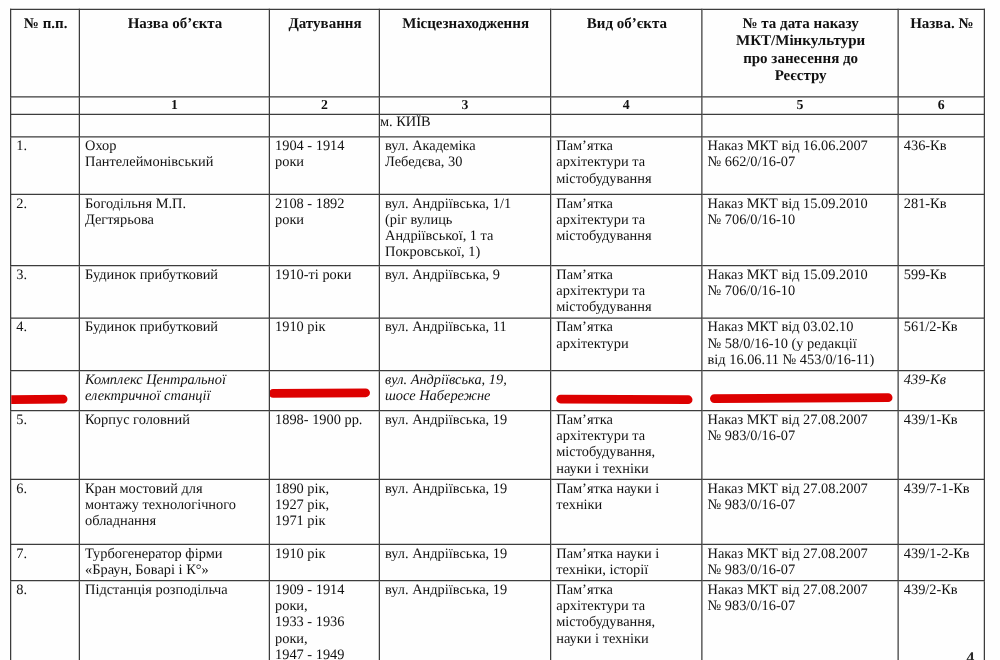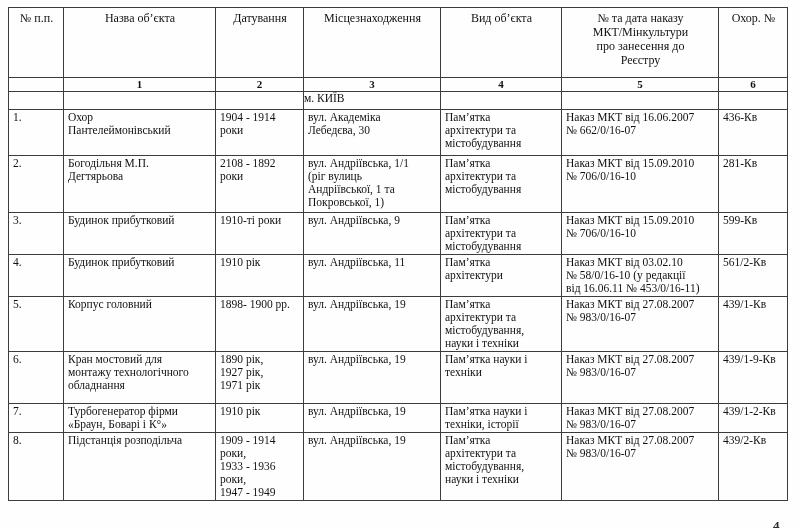--- a/index.html
+++ b/index.html
@@ -16,21 +16,21 @@
     font-size:11.5px;line-height:13px;
     white-space:pre-line;
     overflow:hidden;
     font-weight:normal;text-align:left;
   }
   
   col.c1{width:55px}col.c2{width:152px}col.c3{width:88px}col.c4{width:137px}
   col.c5{width:121px}col.c6{width:157px}col.c7{width:69px}
   
   tr.r-hdr{height:70px}
-  tr.r-hdr th{font-weight:normal;text-align:center;font-size:12px;line-height:14px;padding-top:3px;}
+  tr.r-hdr th{font-weight:bold;text-align:center;font-size:12px;line-height:14px;padding-top:3px;}
   tr.r-idx{height:14px}
   tr.r-idx td{text-align:center;font-weight:bold;font-size:11px;line-height:12px;padding:0;}
   tr.r-city{height:18px}
   tr.r-city td{padding:0;}
   .city-cell{text-align:center;font-weight:bold;font-size:14px;line-height:17px;white-space:nowrap;}
   
   tr.r1{height:46px}tr.r2{height:57px}tr.r3{height:40px}tr.r4{height:41px}
   tr.rc{height:32px}tr.r5{height:55px}tr.r6{height:52px}tr.r7{height:27px}tr.r8{height:63px}
   td.num{font-weight:bold;}
   td.bi{font-weight:bold;font-style:italic;}
@@ -66,21 +66,21 @@
         <tr class="r-hdr">
       <th>№ п.п.</th>
       <th>Назва об’єкта</th>
       <th>Датування</th>
       <th>Місцезнаходження</th>
       <th>Вид об’єкта</th>
       <th>№ та дата наказу
 МКТ/Мінкультури
 про занесення до
 Реєстру</th>
-      <th>Охор. №</th>
+      <th>Назва. №</th>
     </tr>
 
     <tr class="r-idx">
       <td></td>
       <td>1</td>
       <td>2</td>
       <td>3</td>
       <td>4</td>
       <td>5</td>
       <td>6</td>
@@ -149,20 +149,39 @@
       <td>1910 рік</td>
       <td>вул. Андріївська, 11</td>
       <td>Пам’ятка
 архітектури</td>
       <td>Наказ МКТ від 03.02.10
 № 58/0/16-10 (у редакції
 від 16.06.11 № 453/0/16-11)</td>
       <td>561/2-Кв</td>
     </tr>
 
+    <tr class="rc">
+      <td class="rel">
+        <div class="stroke s1" style="background: rgb(221, 0, 0);"></div>
+      </td>
+      <td class="bi">Комплекс Центральної
+електричної станції</td>
+      <td class="rel">
+        <div class="stroke s3" style="background: rgb(221, 0, 0);"></div>
+      </td>
+      <td class="bi">вул. Андріївська, 19,
+шосе Набережне</td>
+      <td class="rel">
+        <div class="stroke s5" style="background: rgb(221, 0, 0);"></div>
+      </td>
+      <td class="rel">
+        <div class="stroke s6" style="background: rgb(221, 0, 0);"></div>
+      </td>
+      <td class="bi">439-Кв</td>
+    </tr>
 
     <tr class="r5">
       <td class="num">5.</td>
       <td>Корпус головний</td>
       <td>1898- 1900 рр.</td>
       <td>вул. Андріївська, 19</td>
       <td>Пам’ятка
 архітектури та
 містобудування,
 науки і техніки</td>
@@ -177,21 +196,21 @@
 монтажу технологічного
 обладнання</td>
       <td>1890 рік,
 1927 рік,
 1971 рік</td>
       <td>вул. Андріївська, 19</td>
       <td>Пам’ятка науки і
 техніки</td>
       <td>Наказ МКТ від 27.08.2007
 № 983/0/16-07</td>
-      <td>439/1-9-Кв</td>
+      <td>439/7-1-Кв</td>
     </tr>
 
     <tr class="r7">
       <td class="num">7.</td>
       <td>Турбогенератор фірми
 «Браун, Боварі і К°»</td>
       <td>1910 рік</td>
       <td>вул. Андріївська, 19</td>
       <td>Пам’ятка науки і
 техніки, історії</td>

